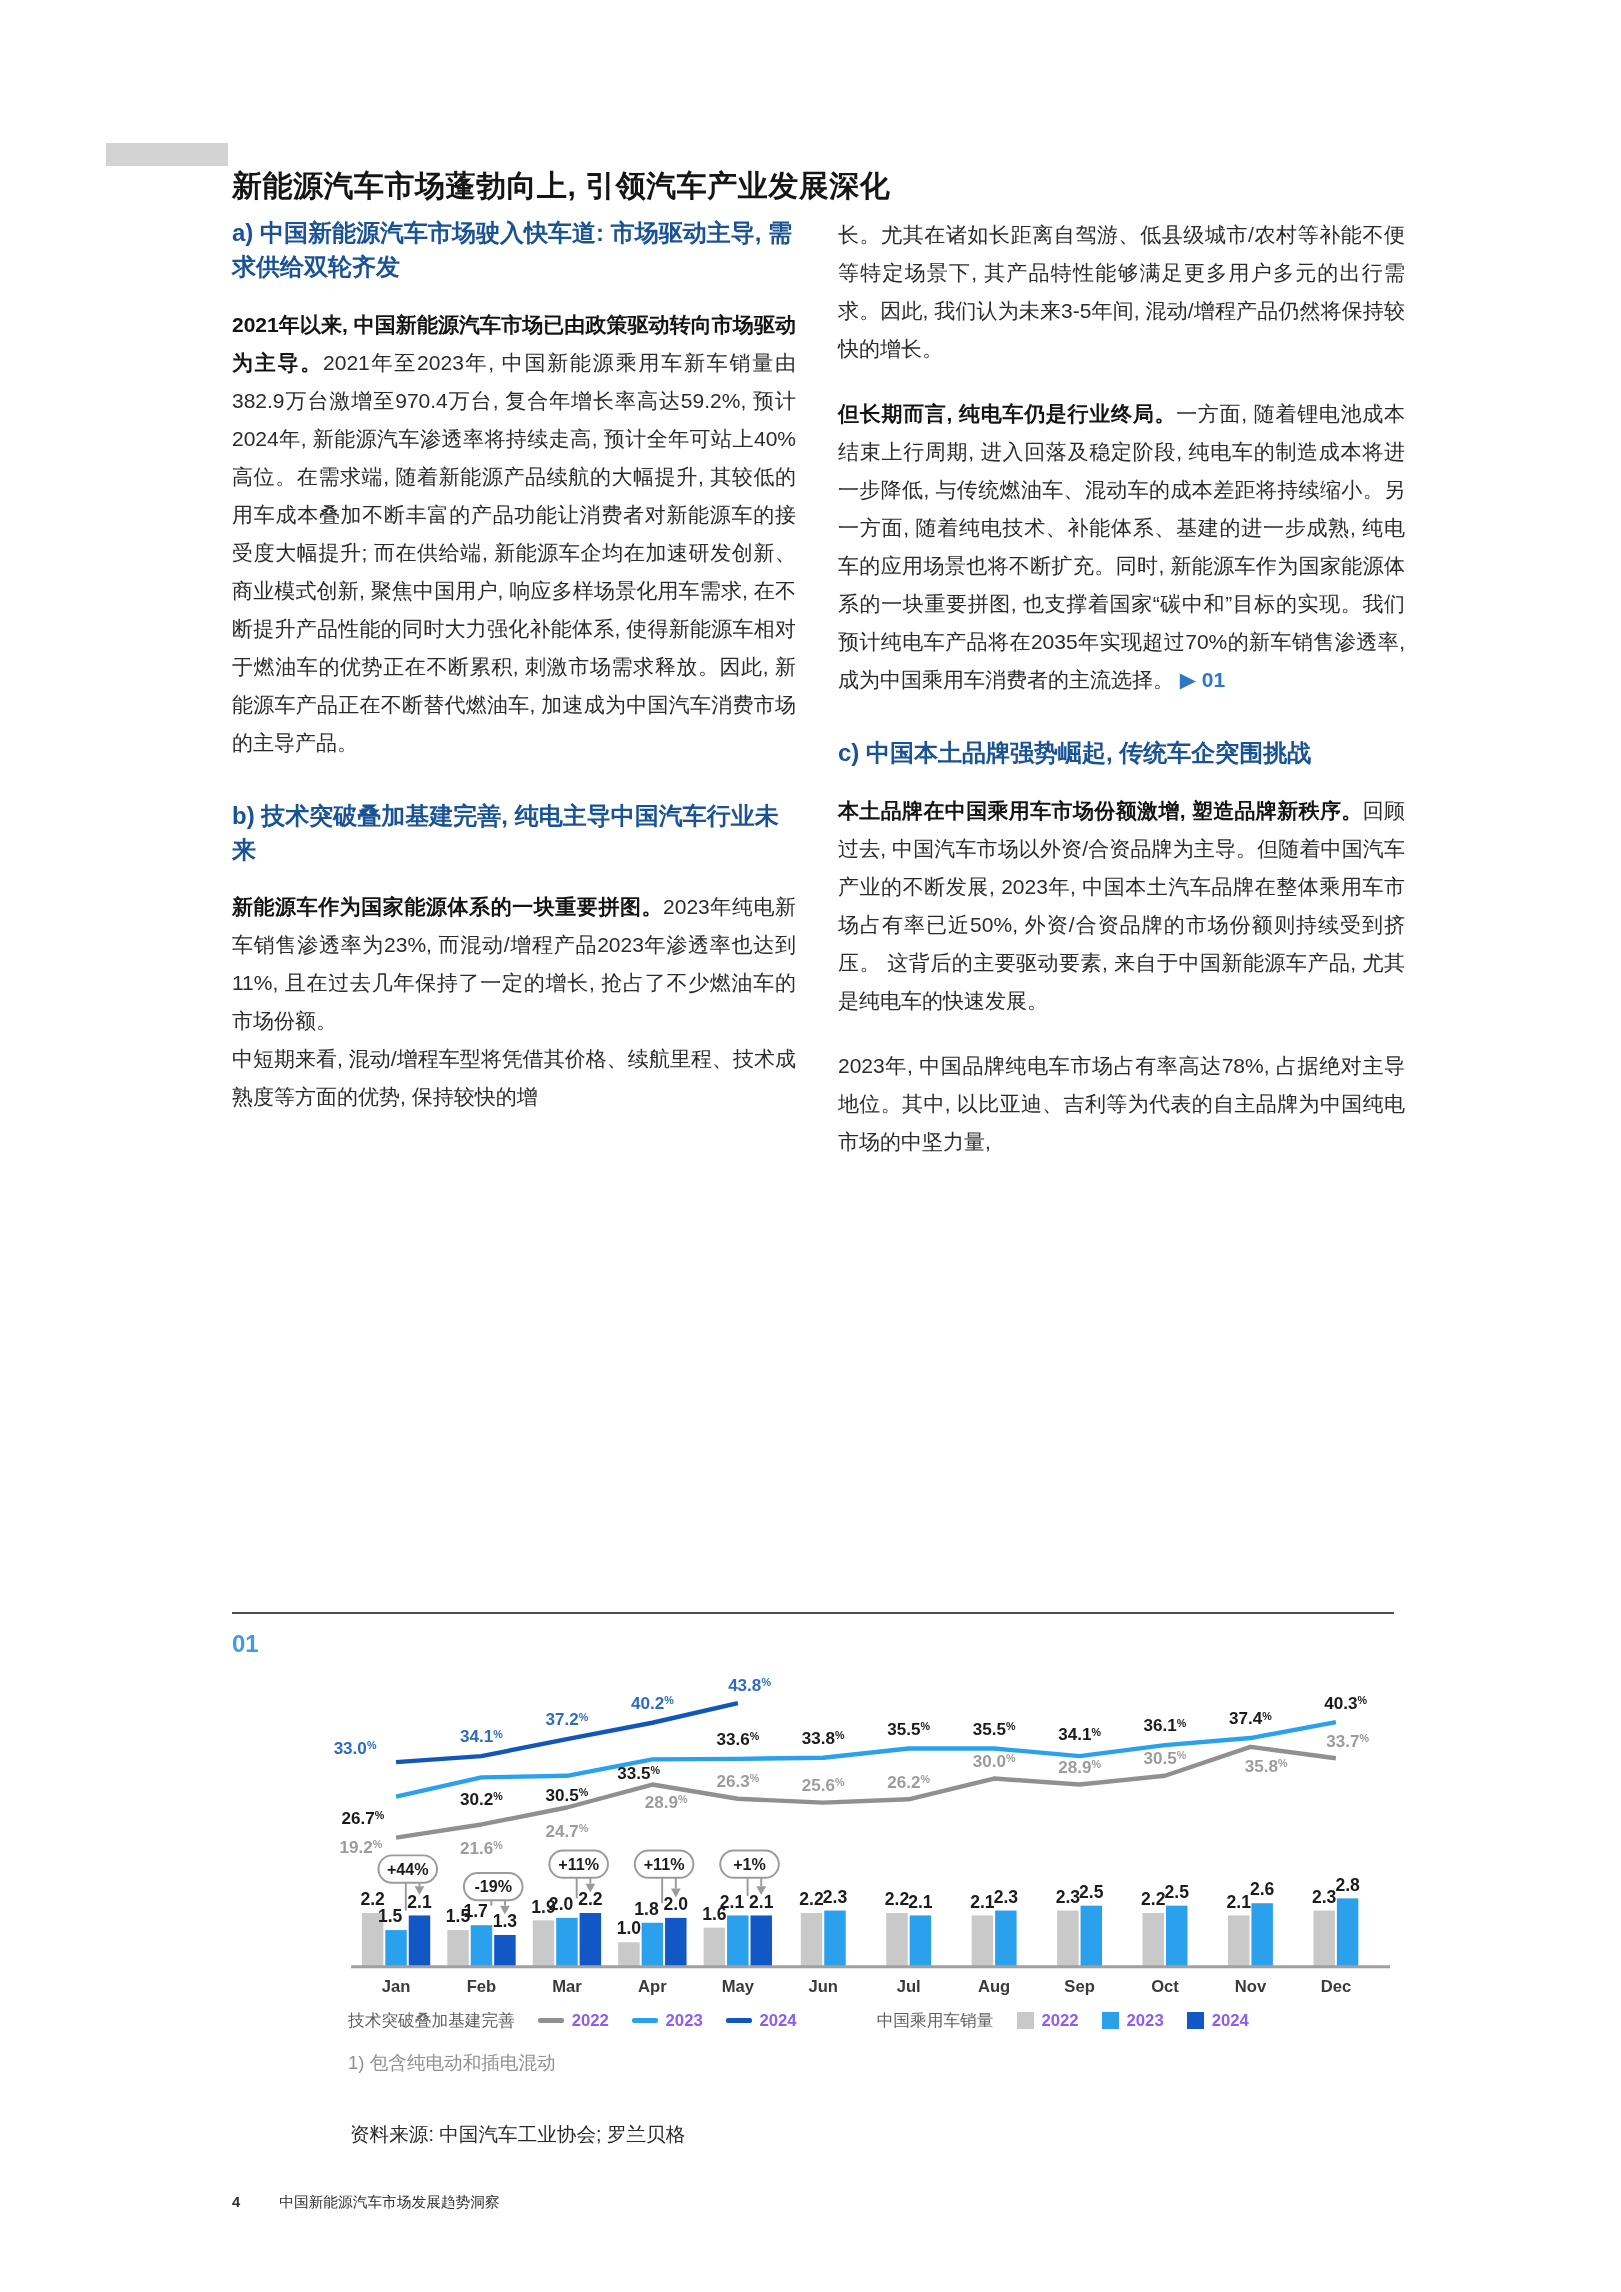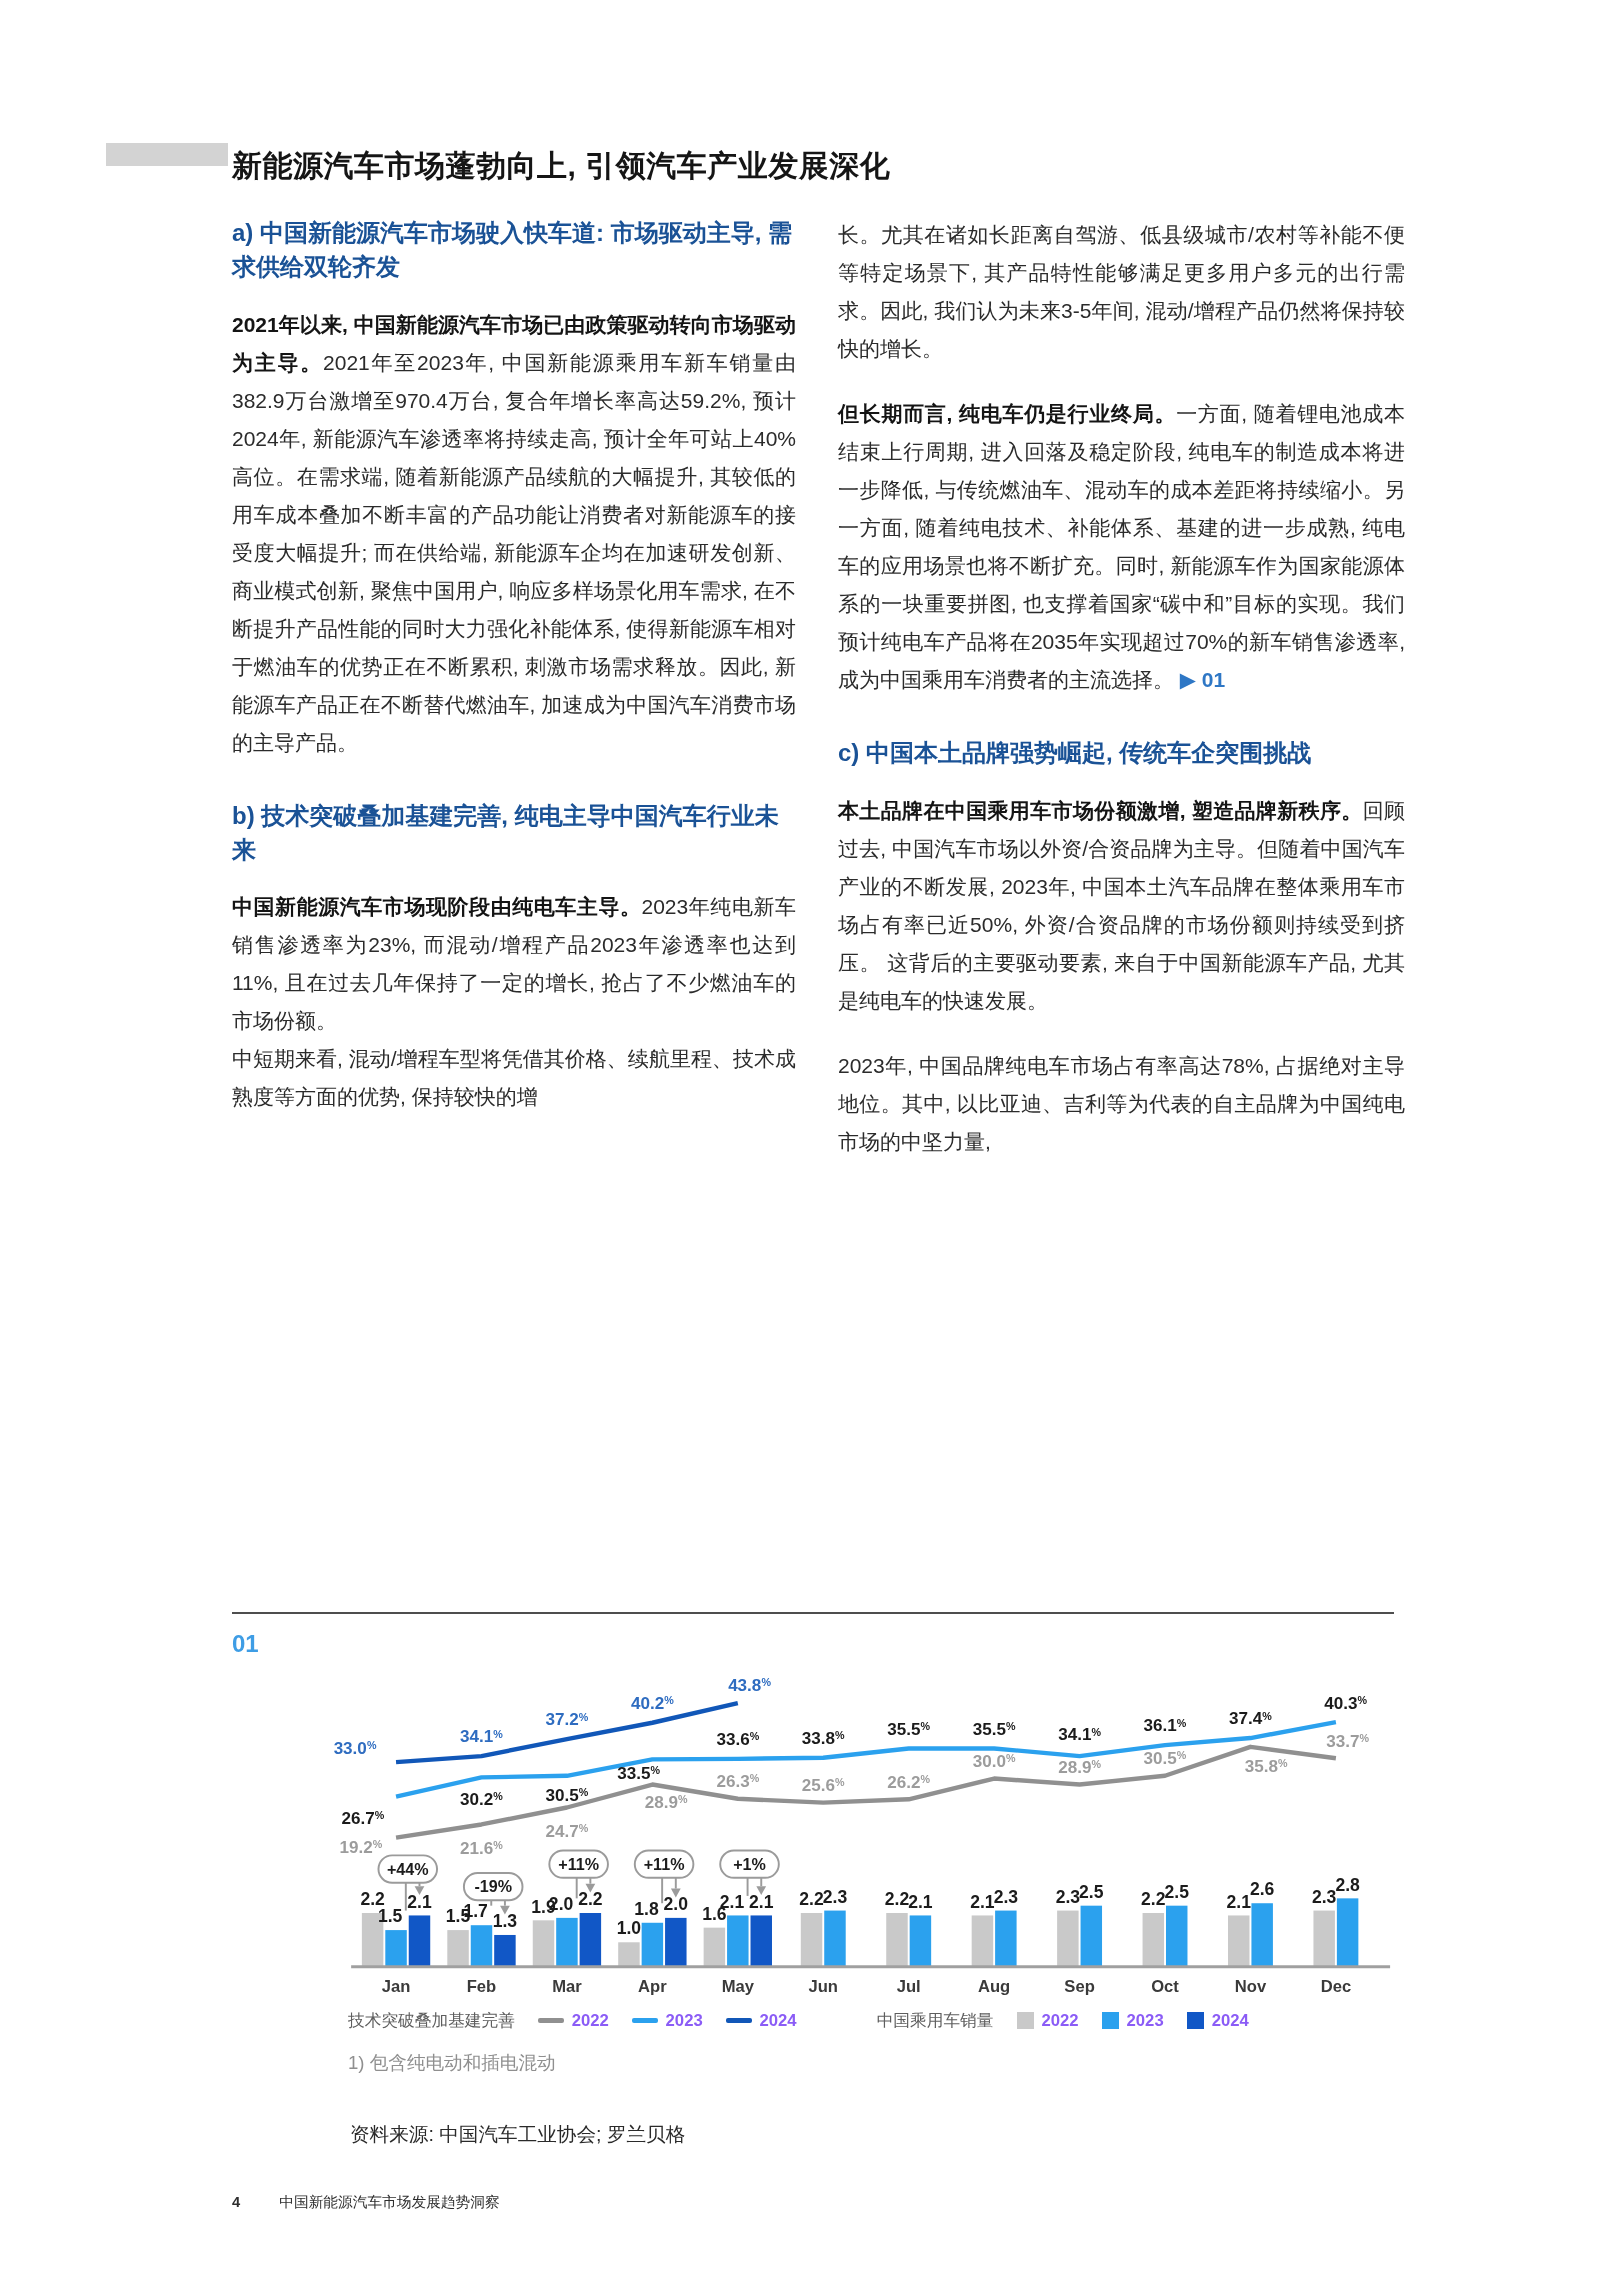--- a/index.html
+++ b/index.html
@@ -2,21 +2,21 @@
 <html><head>
 <meta charset="utf-8">
 <style>
   html,body{margin:0;padding:0}
   body{
     position:relative;width:1621px;height:2293px;background:#ffffff;
     font-family:"Liberation Sans","DejaVu Sans",sans-serif;color:#262626;
     overflow:hidden;
   }
   .deco-bar{position:absolute;left:106px;top:143px;width:122px;height:22.5px;background:#d3d3d3}
-  .page-title{position:absolute;left:232px;top:126px;width:1078px;font-size:30px;font-weight:800;color:#151515;letter-spacing:0.5px}
+  .page-title{position:absolute;left:232px;top:146px;width:1078px;font-size:30px;font-weight:800;color:#151515;letter-spacing:0.5px}
 
   .col{position:absolute;top:216px;font-size:21px;line-height:38px;text-align:justify;color:#2b2b2b}
   .col-left{left:232px;width:564px}
   .col-right{left:838px;width:567px}
   .sub-head{color:#1a5296;font-size:24px;line-height:34px;font-weight:800;margin:0 0 21.6px 0;text-align:left}
   .sub-head.mt{margin-top:37px}
   .col p{margin:0 0 27.4px 0}
   .lead{font-weight:800;color:#141414}
   .ref-marker{color:#2e77c5;font-weight:800;white-space:nowrap}
 
@@ -51,21 +51,21 @@
 </head>
 <body>
 
 <div class="deco-bar"></div>
 <h1 class="page-title">新能源汽车市场蓬勃向上, 引领汽车产业发展深化</h1>
 
 <div class="col col-left">
   <h3 class="sub-head">a) 中国新能源汽车市场驶入快车道: 市场驱动主导, 需求供给双轮齐发</h3>
   <p><b class="lead">2021年以来, 中国新能源汽车市场已由政策驱动转向市场驱动为主导。</b><span>2021年至2023年, 中国新能源乘用车新车销量由382.9万台激增至970.4万台, 复合年增长率高达59.2%, 预计2024年, 新能源汽车渗透率将持续走高, 预计全年可站上40%高位。在需求端, 随着新能源产品续航的大幅提升, 其较低的用车成本叠加不断丰富的产品功能让消费者对新能源车的接受度大幅提升; 而在供给端, 新能源车企均在加速研发创新、商业模式创新, 聚焦中国用户, 响应多样场景化用车需求, 在不断提升产品性能的同时大力强化补能体系, 使得新能源车相对于燃油车的优势正在不断累积, 刺激市场需求释放。因此, 新能源车产品正在不断替代燃油车, 加速成为中国汽车消费市场的主导产品。</span></p>
   <h3 class="sub-head mt">b) 技术突破叠加基建完善, 纯电主导中国汽车行业未来</h3>
-  <p><b class="lead">中国新能源汽车市场现阶段由纯电车主导。</b><span>2023年纯电新车销售渗透率为23%, 而混动/增程产品2023年渗透率也达到11%, 且在过去几年保持了一定的增长, 抢占了不少燃油车的市场份额。</span><br>
+  <p><b class="lead">新能源车作为国家能源体系的一块重要拼图。</b><span>2023年纯电新车销售渗透率为23%, 而混动/增程产品2023年渗透率也达到11%, 且在过去几年保持了一定的增长, 抢占了不少燃油车的市场份额。</span><br>
   <span>中短期来看, 混动/增程车型将凭借其价格、续航里程、技术成熟度等方面的优势, 保持较快的增</span></p>
 </div>
 
 <div class="col col-right">
   <p><span>长。尤其在诸如长距离自驾游、低县级城市/农村等补能不便等特定场景下, 其产品特性能够满足更多用户多元的出行需求。因此, 我们认为未来3-5年间, 混动/增程产品仍然将保持较快的增长。</span></p>
   <p><b class="lead">但长期而言, 纯电车仍是行业终局。</b><span>一方面, 随着锂电池成本结束上行周期, 进入回落及稳定阶段, 纯电车的制造成本将进一步降低, 与传统燃油车、混动车的成本差距将持续缩小。另一方面, 随着纯电技术、补能体系、基建的进一步成熟, 纯电车的应用场景也将不断扩充。同时, 新能源车作为国家能源体系的一块重要拼图, 也支撑着国家“碳中和”目标的实现。我们预计纯电车产品将在2035年实现超过70%的新车销售渗透率, 成为中国乘用车消费者的主流选择。</span> <span class="ref-marker">▶ 01</span></p>
   <h3 class="sub-head mt">c) 中国本土品牌强势崛起, 传统车企突围挑战</h3>
   <p><b class="lead">本土品牌在中国乘用车市场份额激增, 塑造品牌新秩序。</b><span>回顾过去, 中国汽车市场以外资/合资品牌为主导。但随着中国汽车产业的不断发展, 2023年, 中国本土汽车品牌在整体乘用车市场占有率已近50%, 外资/合资品牌的市场份额则持续受到挤压。 这背后的主要驱动要素, 来自于中国新能源车产品, 尤其是纯电车的快速发展。</span></p>
   <p><span>2023年, 中国品牌纯电车市场占有率高达78%, 占据绝对主导地位。其中, 以比亚迪、吉利等为代表的自主品牌为中国纯电市场的中坚力量,</span></p>
 </div>

